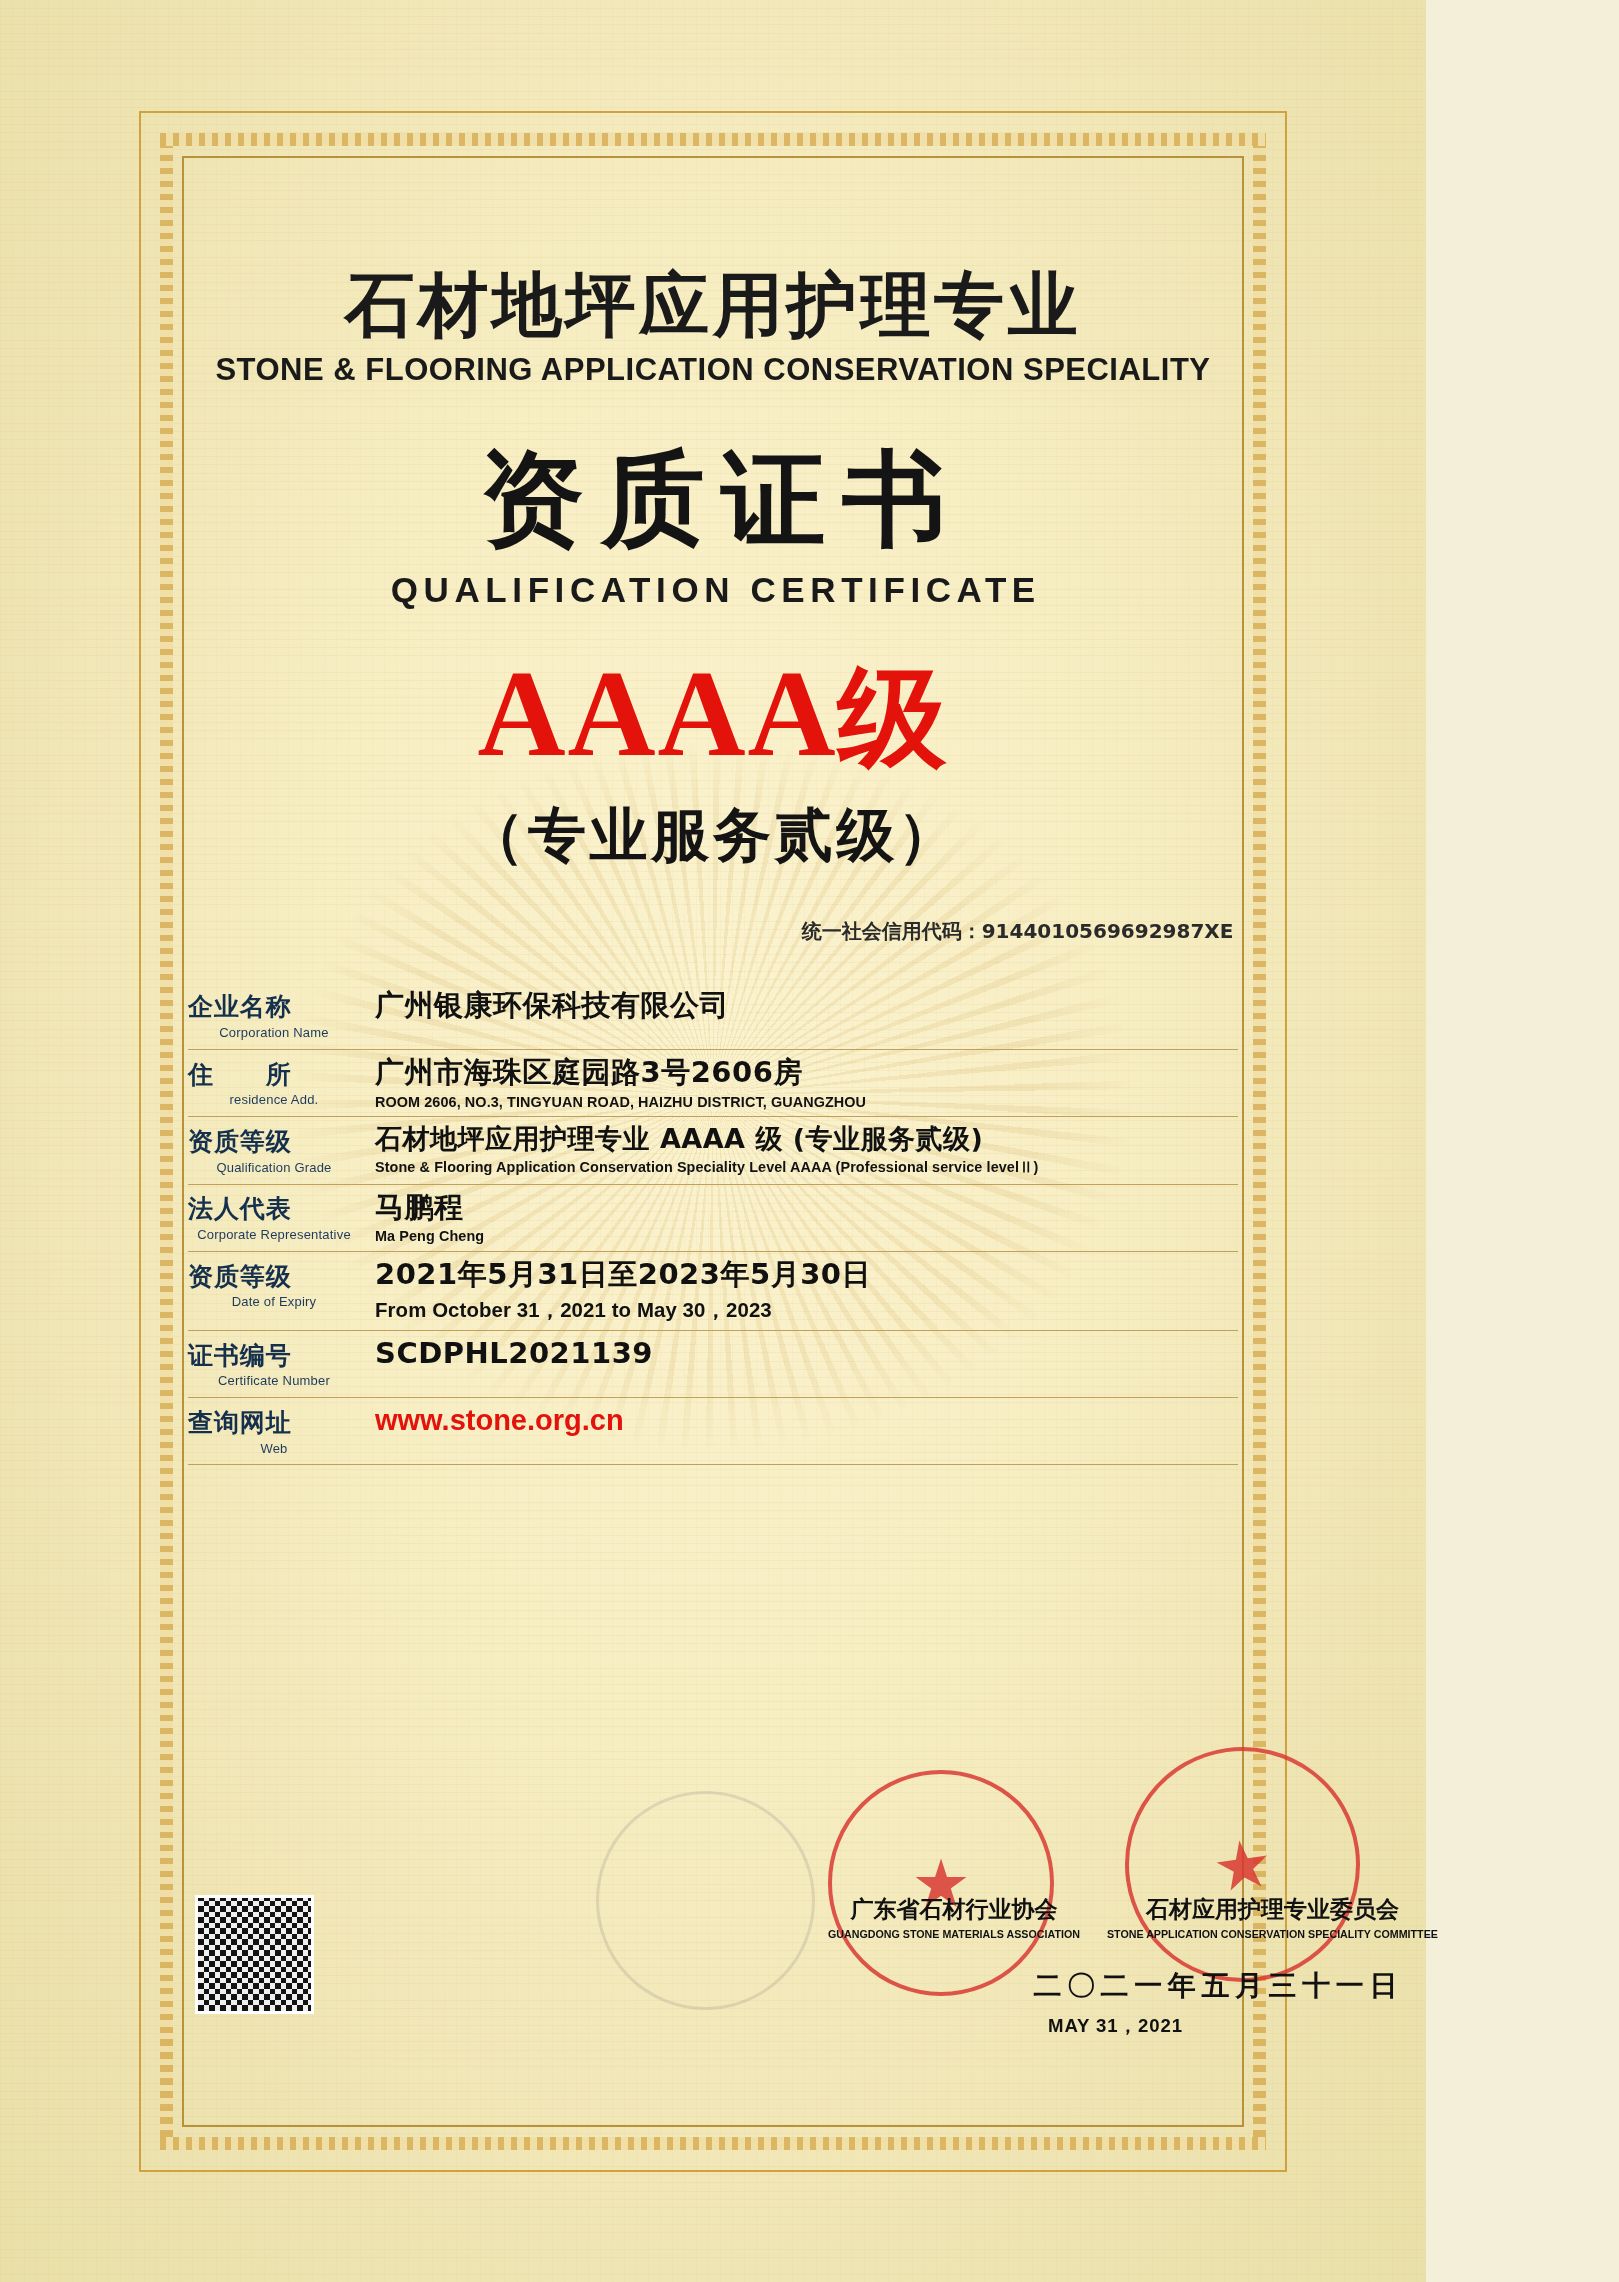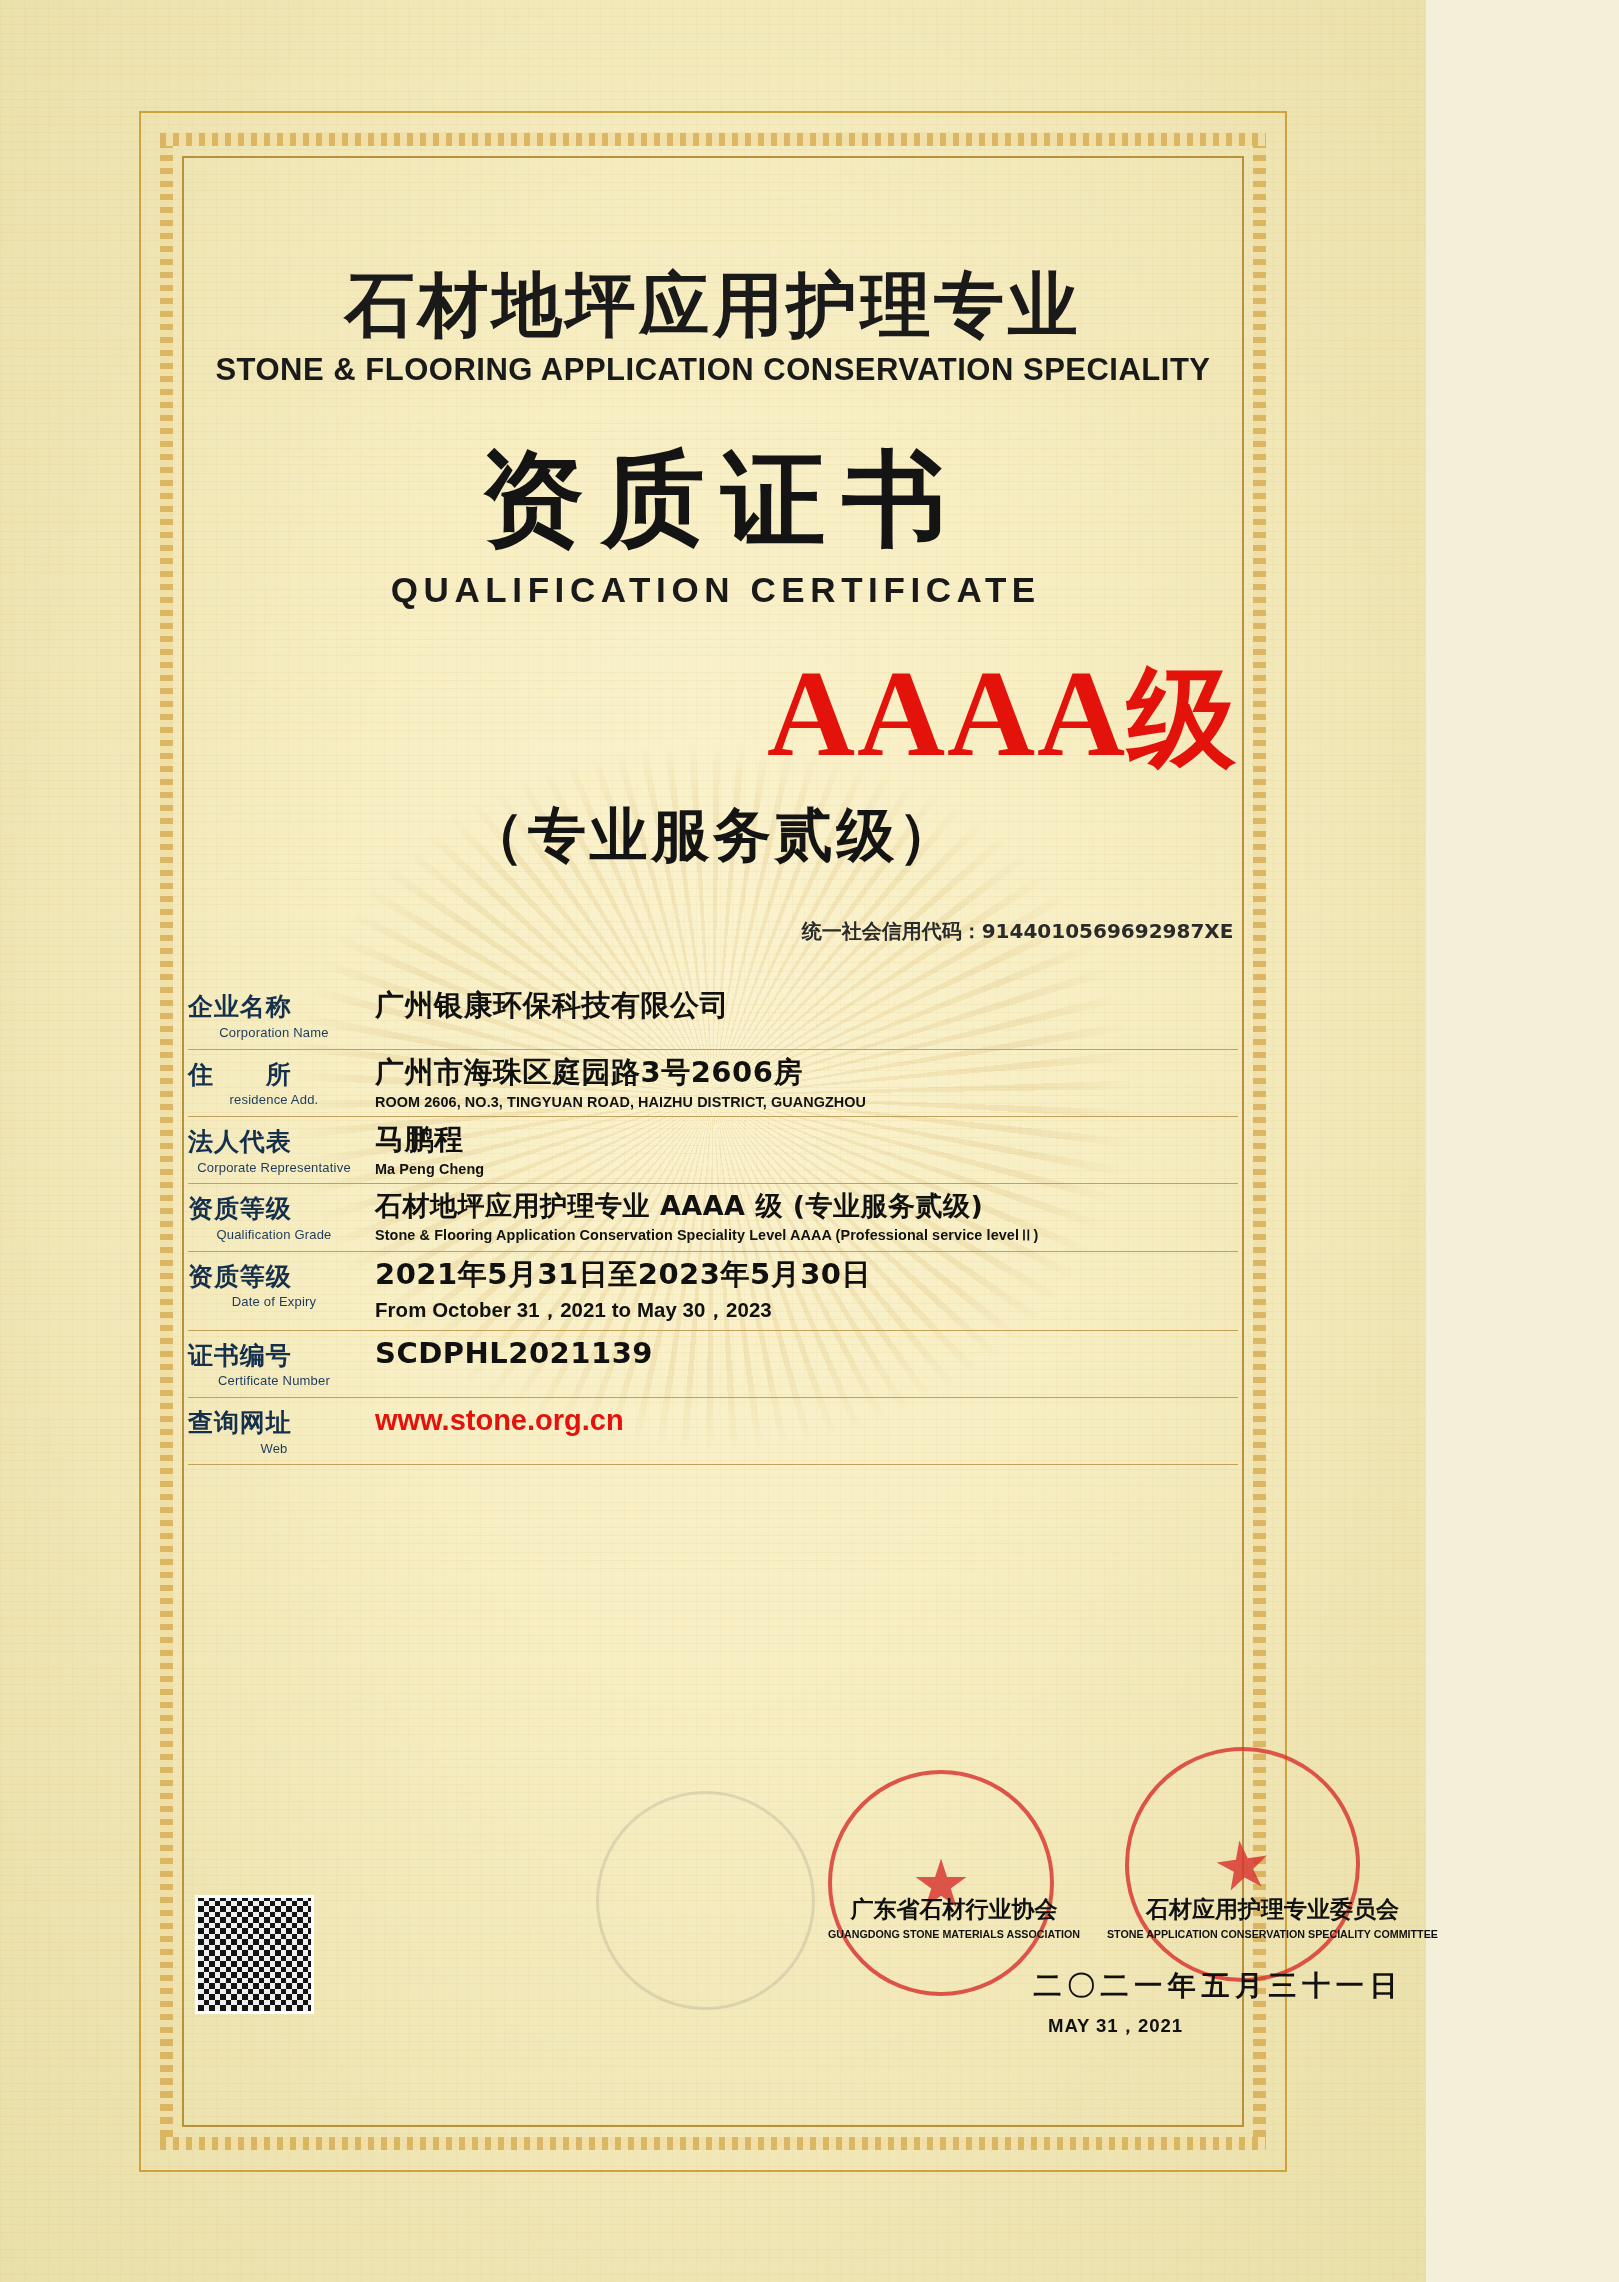--- a/index.html
+++ b/index.html
@@ -86,21 +86,21 @@
     font-family:"DejaVu Sans","Liberation Sans",sans-serif;
   }
   .cert-en{
     position:absolute;top:408px;left:0;right:0;
     text-align:center;
     font-size:35px;font-weight:bold;color:#1a1a1a;
     letter-spacing:5.6px;text-indent:5.6px;
   }
   .grade{
     position:absolute;top:482px;left:0;right:0;
-    text-align:right;
+    text-align:center;
     font-size:122px;font-weight:bold;color:#e3120b;
     font-family:"Liberation Serif","DejaVu Serif",serif;
     letter-spacing:1.9px;
     white-space:nowrap;
   }
   .grade .cn{
     font-family:"DejaVu Sans","Liberation Sans",sans-serif;
     font-size:109px;
   }
   .grade-sub{
@@ -273,37 +273,37 @@
           <span class="en">residence Add.</span>
         </div>
         <div class="val">
           <span class="cn">广州市海珠区庭园路3号2606房</span>
           <span class="en">ROOM 2606, NO.3, TINGYUAN ROAD, HAIZHU DISTRICT, GUANGZHOU</span>
         </div>
       </div>
 
       <div class="row">
         <div class="lbl">
+          <span class="cn">资质等级</span>
+          <span class="en">Qualification Grade</span>
+        </div>
+        <div class="val">
+          <span class="cn small">石材地坪应用护理专业 AAAA 级 (专业服务贰级)</span>
+          <span class="en">Stone &amp; Flooring Application Conservation Speciality Level AAAA (Professional service levelⅡ)</span>
+        </div>
+      </div>
+
+      <div class="row">
+        <div class="lbl">
           <span class="cn">法人代表</span>
           <span class="en">Corporate Representative</span>
         </div>
         <div class="val">
           <span class="cn">马鹏程</span>
           <span class="en">Ma Peng Cheng</span>
-        </div>
-      </div>
-
-      <div class="row">
-        <div class="lbl">
-          <span class="cn">资质等级</span>
-          <span class="en">Qualification Grade</span>
-        </div>
-        <div class="val">
-          <span class="cn small">石材地坪应用护理专业 AAAA 级 (专业服务贰级)</span>
-          <span class="en">Stone &amp; Flooring Application Conservation Speciality Level AAAA (Professional service levelⅡ)</span>
         </div>
       </div>
 
       <div class="row">
         <div class="lbl">
           <span class="cn">资质等级</span>
           <span class="en">Date of Expiry</span>
         </div>
         <div class="val">
           <span class="cn">2021年5月31日至2023年5月30日</span>

